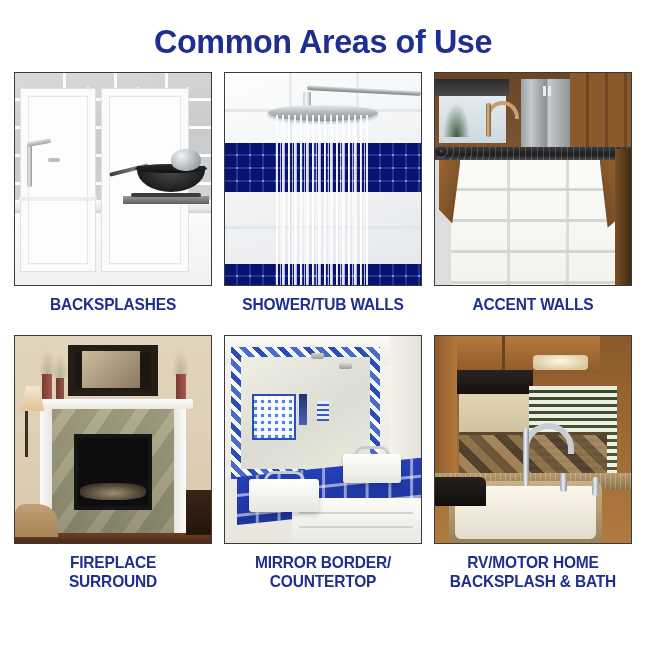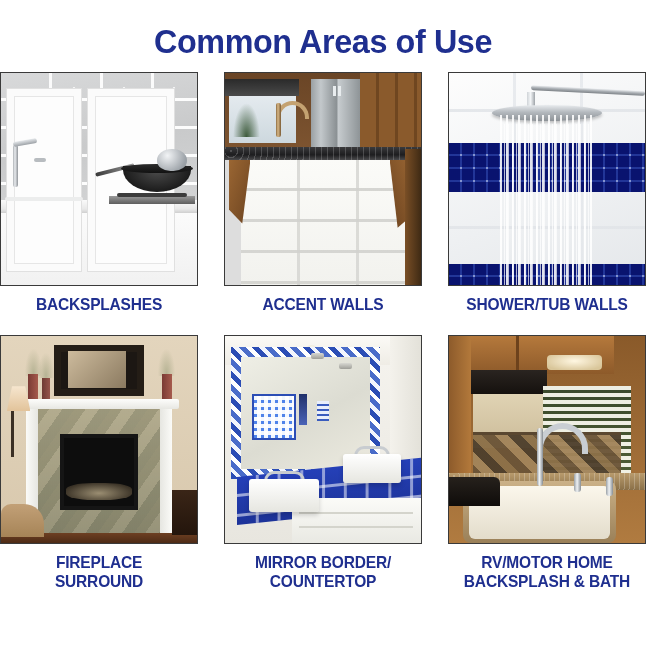--- a/index.html
+++ b/index.html
@@ -12,21 +12,21 @@
 
   .page-title{
     position:absolute;left:0;top:22px;width:646px;text-align:center;
     font-size:34px;font-weight:bold;color:#1f2f8f;letter-spacing:-0.4px;
     font-family:"Liberation Sans","DejaVu Sans",sans-serif;
     transform:scaleX(0.95);transform-origin:center top;
     white-space:nowrap;
   }
 
   .grid{position:absolute;left:0;top:72px;width:646px;}
-  .row{display:flex;justify-content:space-between;gap:12px;}
+  .row{display:flex;justify-content:center;gap:12px;}
   .cell{width:198px;}
 
   .photo{
     width:196px;height:212px;border:1px solid #3a3a3a;
     position:relative;overflow:hidden;background:#ddd;
     box-sizing:content-box;
   }
   .row2 .photo{height:207px;}
 
   .caption{
@@ -306,52 +306,52 @@
           <div class="p1-pan-handle"></div>
           <div class="p1-pan"></div>
           <div class="p1-pan-rim"></div>
           <div class="p1-kettle"></div>
         </div>
         <div class="caption">BACKSPLASHES</div>
       </div>
 
       <div class="cell">
         <div class="photo">
+          <div class="p2-wall"></div>
+          <div class="p2-band b1"></div>
+          <div class="p2-band b2"></div>
+          <div class="p2-arm"></div>
+          <div class="p2-neck"></div>
+          <div class="p2-head"></div>
+          <div class="p2-water"></div>
+          <div class="p2-water2"></div>
+        </div>
+        <div class="caption">SHOWER/TUB WALLS</div>
+      </div>
+
+      <div class="cell">
+        <div class="photo">
           <div class="p3-top"></div>
           <div class="p3-window"></div>
           <div class="p3-valance"></div>
           <div class="p3-plant"></div>
           <div class="p3-cabs"></div>
           <div class="p3-fridge">
             <div class="p3-fhandle" style="left:44%;"></div>
             <div class="p3-fhandle" style="left:54%;"></div>
           </div>
           <div class="p3-faucetarc"></div>
           <div class="p3-faucet"></div>
           <div class="p3-counter"></div>
           <div class="p3-tile"></div>
           <div class="p3-corbelL"></div>
           <div class="p3-corbelR"></div>
           <div class="p3-rside"></div>
         </div>
         <div class="caption">ACCENT WALLS</div>
-      </div>
-
-      <div class="cell">
-        <div class="photo">
-          <div class="p2-wall"></div>
-          <div class="p2-band b1"></div>
-          <div class="p2-band b2"></div>
-          <div class="p2-arm"></div>
-          <div class="p2-neck"></div>
-          <div class="p2-head"></div>
-          <div class="p2-water"></div>
-          <div class="p2-water2"></div>
-        </div>
-        <div class="caption">SHOWER/TUB WALLS</div>
       </div>
 
     </div>
 
     <div class="row row2" style="margin-top:22px;">
 
       <div class="cell">
         <div class="photo">
           <div class="p4-wall"></div>
           <div class="p4-mirror"></div>

